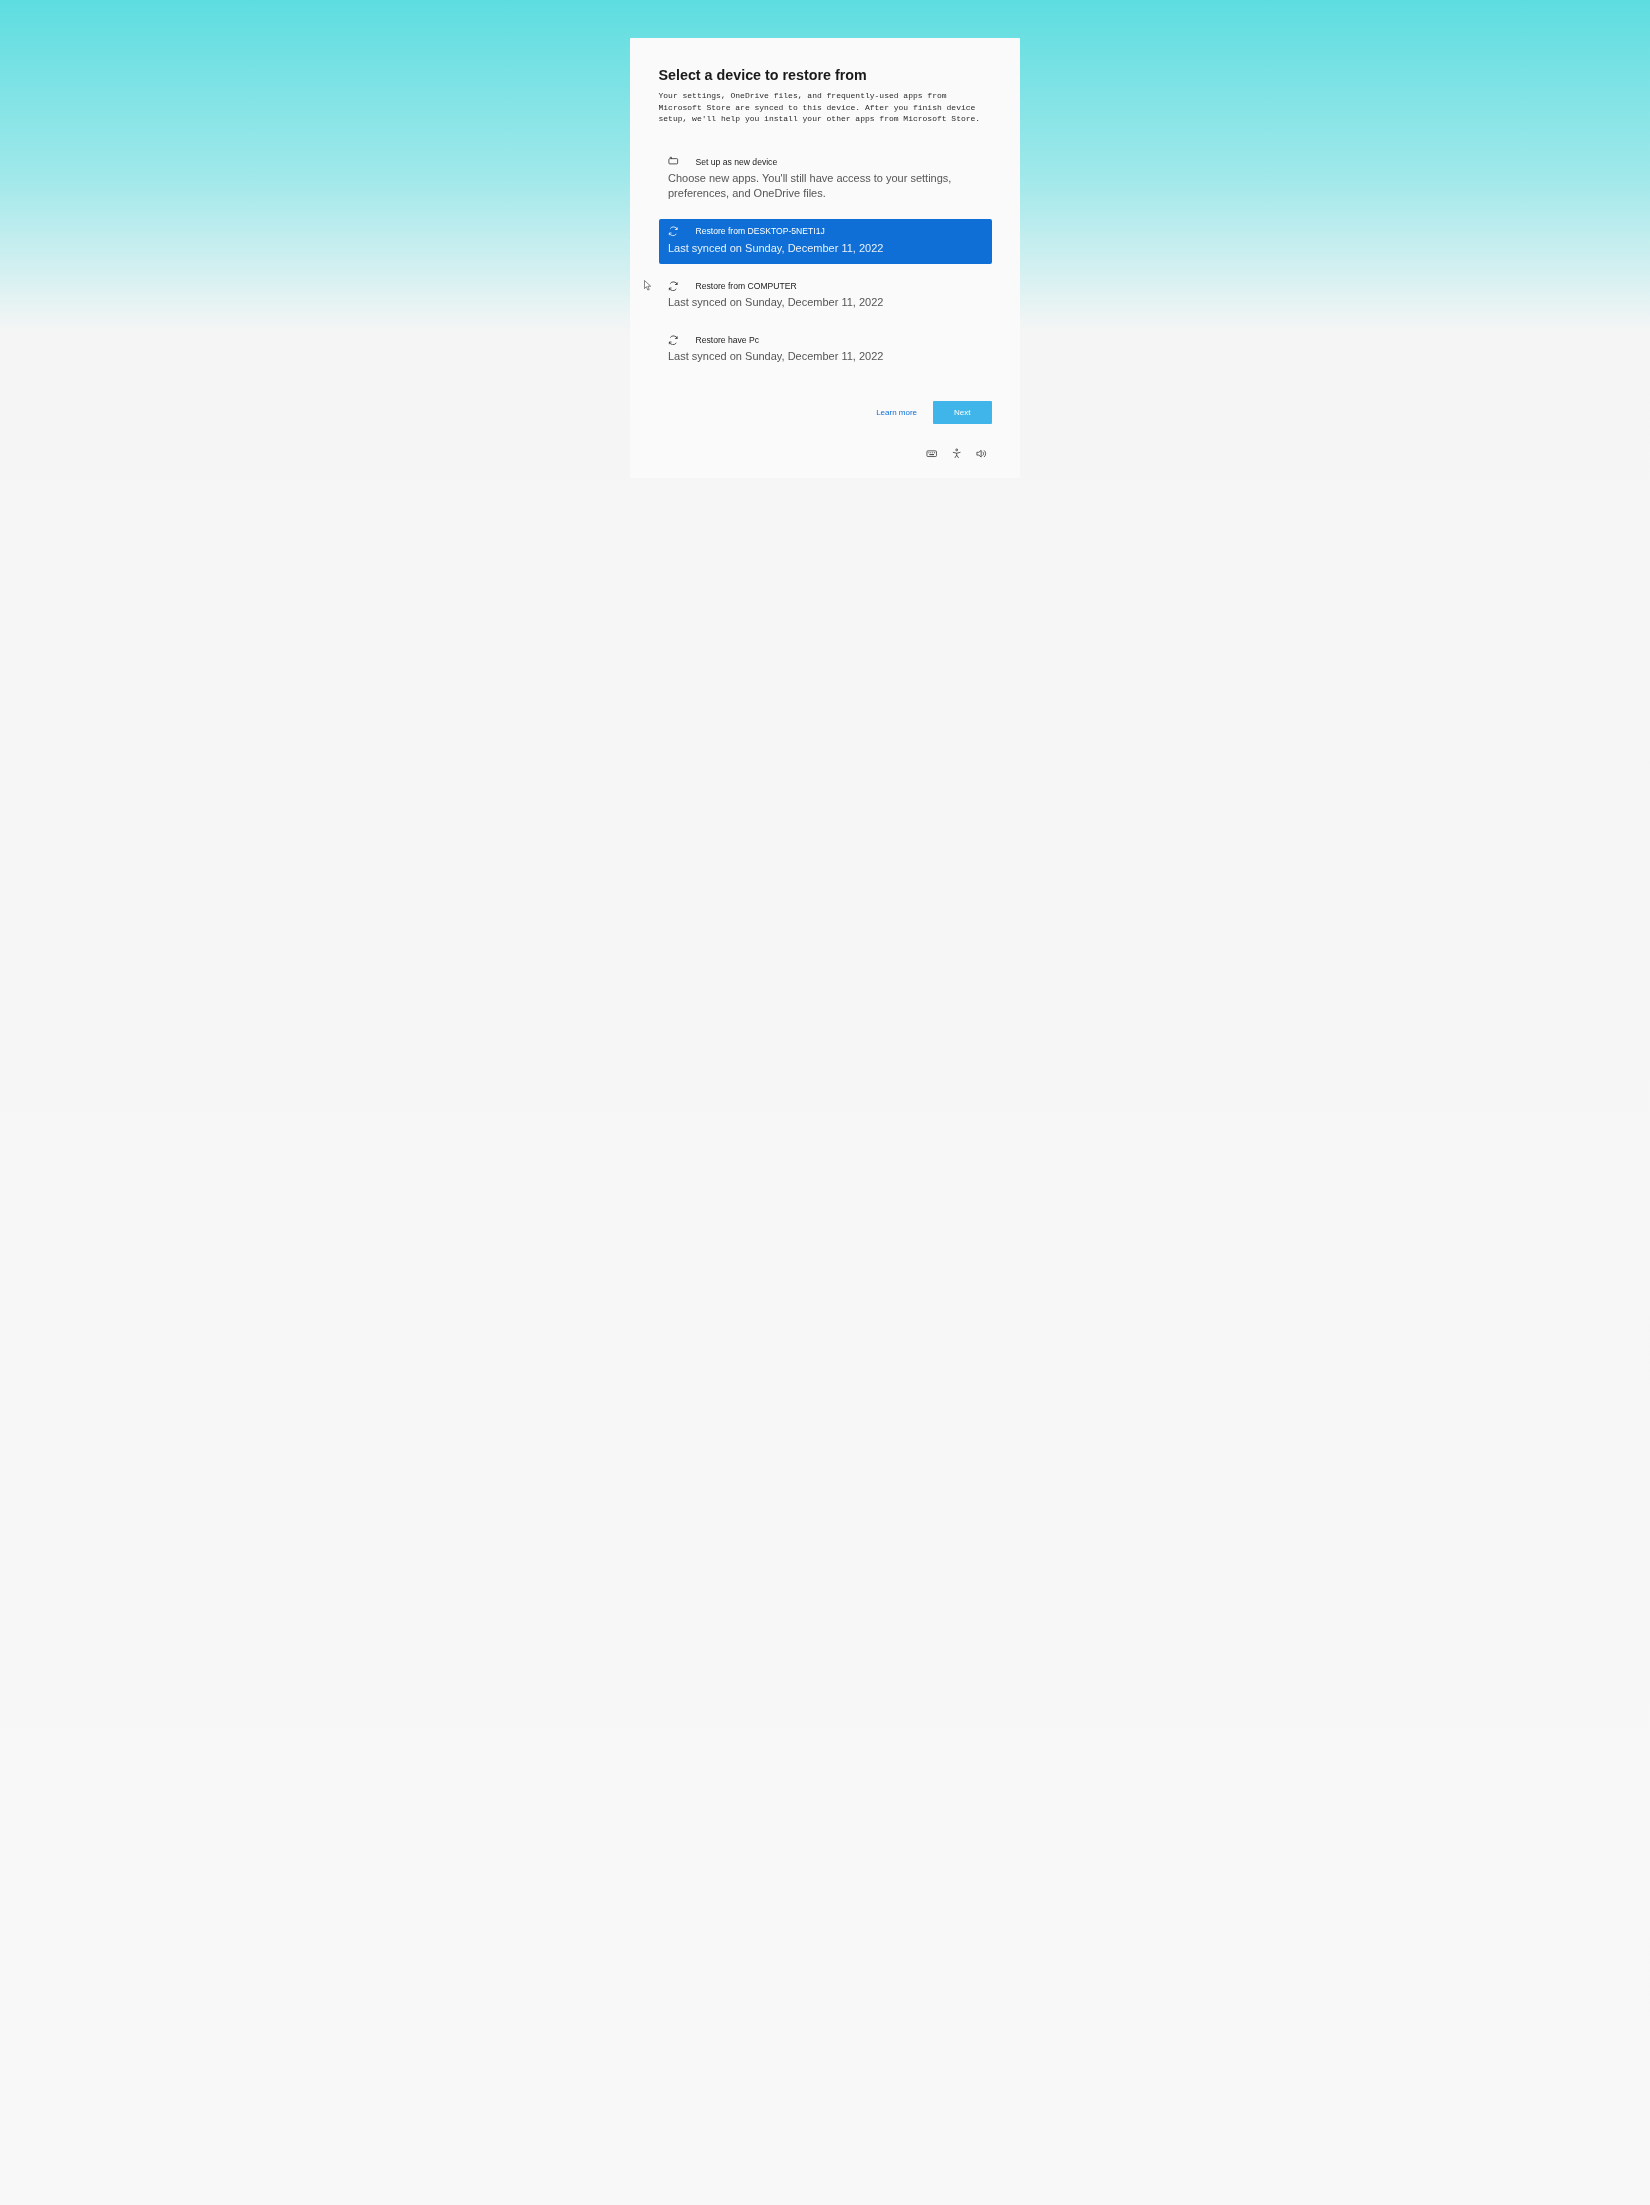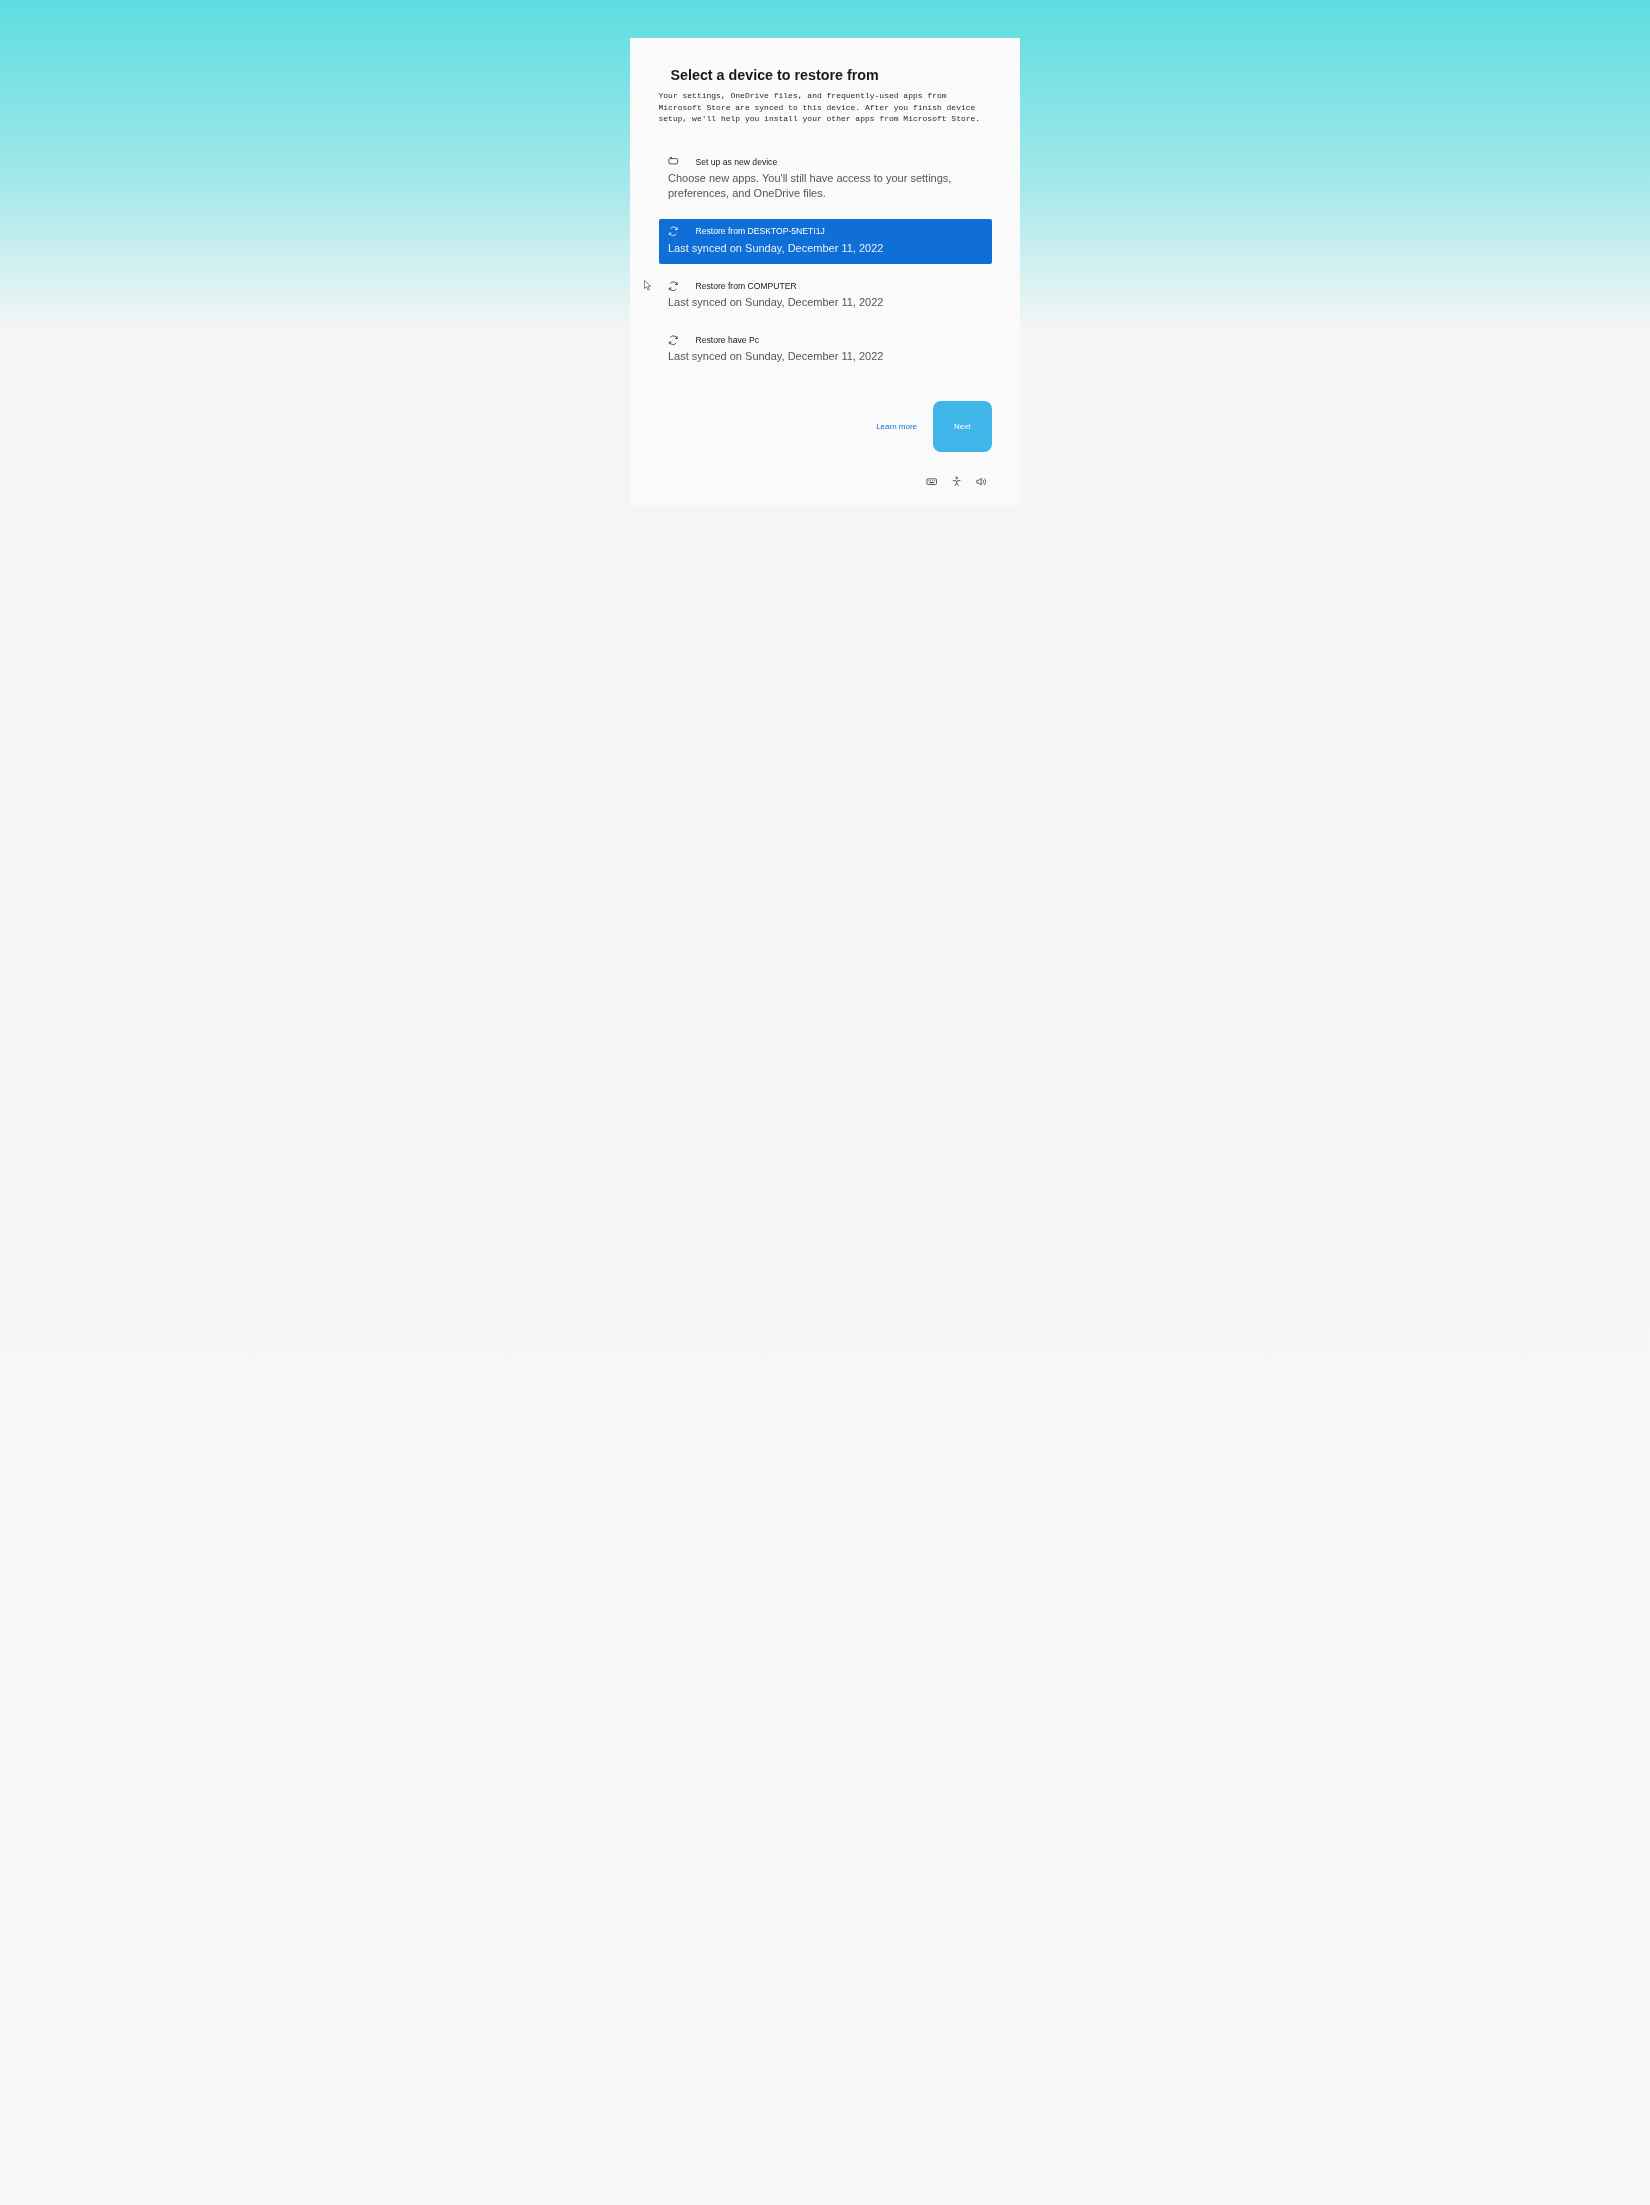--- a/index.html
+++ b/index.html
@@ -22,21 +22,20 @@
       max-width: 390px;
       padding: 28.5px 28.5px 19px 28.5px;
       border-radius: 1px;
       position: relative;
     }
     .title {
       font-size: 14.3px;
       font-weight: 600;
       color: #1a1a1a;
       margin-bottom: 7.6px;
-      margin-left: 12px;
     }
     .subtitle {
       font-size: 8px;
       color: #2b2b2b;
       line-height: 1.45;
       margin-bottom: 24px;
       font-family: Liberation Mono, monospace;
     }
     .options {
       display: flex;
@@ -101,23 +100,23 @@
       color: #0f6fd6;
       font-size: 8px;
       cursor: pointer;
       text-decoration: none;
       padding-left: 48px;
     }
     .btn-primary {
       background: #3fb5ea;
       color: #ffffff;
       border: none;
-      padding: 21px 21px;
+      padding: 7px 21px;
       font-size: 8px;
-      border-radius: 8px;
+      border-radius: 1px;
       cursor: pointer;
       font-family: inherit;
     }
     .taskbar-icons {
       display: flex;
       justify-content: flex-end;
       gap: 13.3px;
       margin-top: 24px;
       padding-right: 4.8px;
     }

